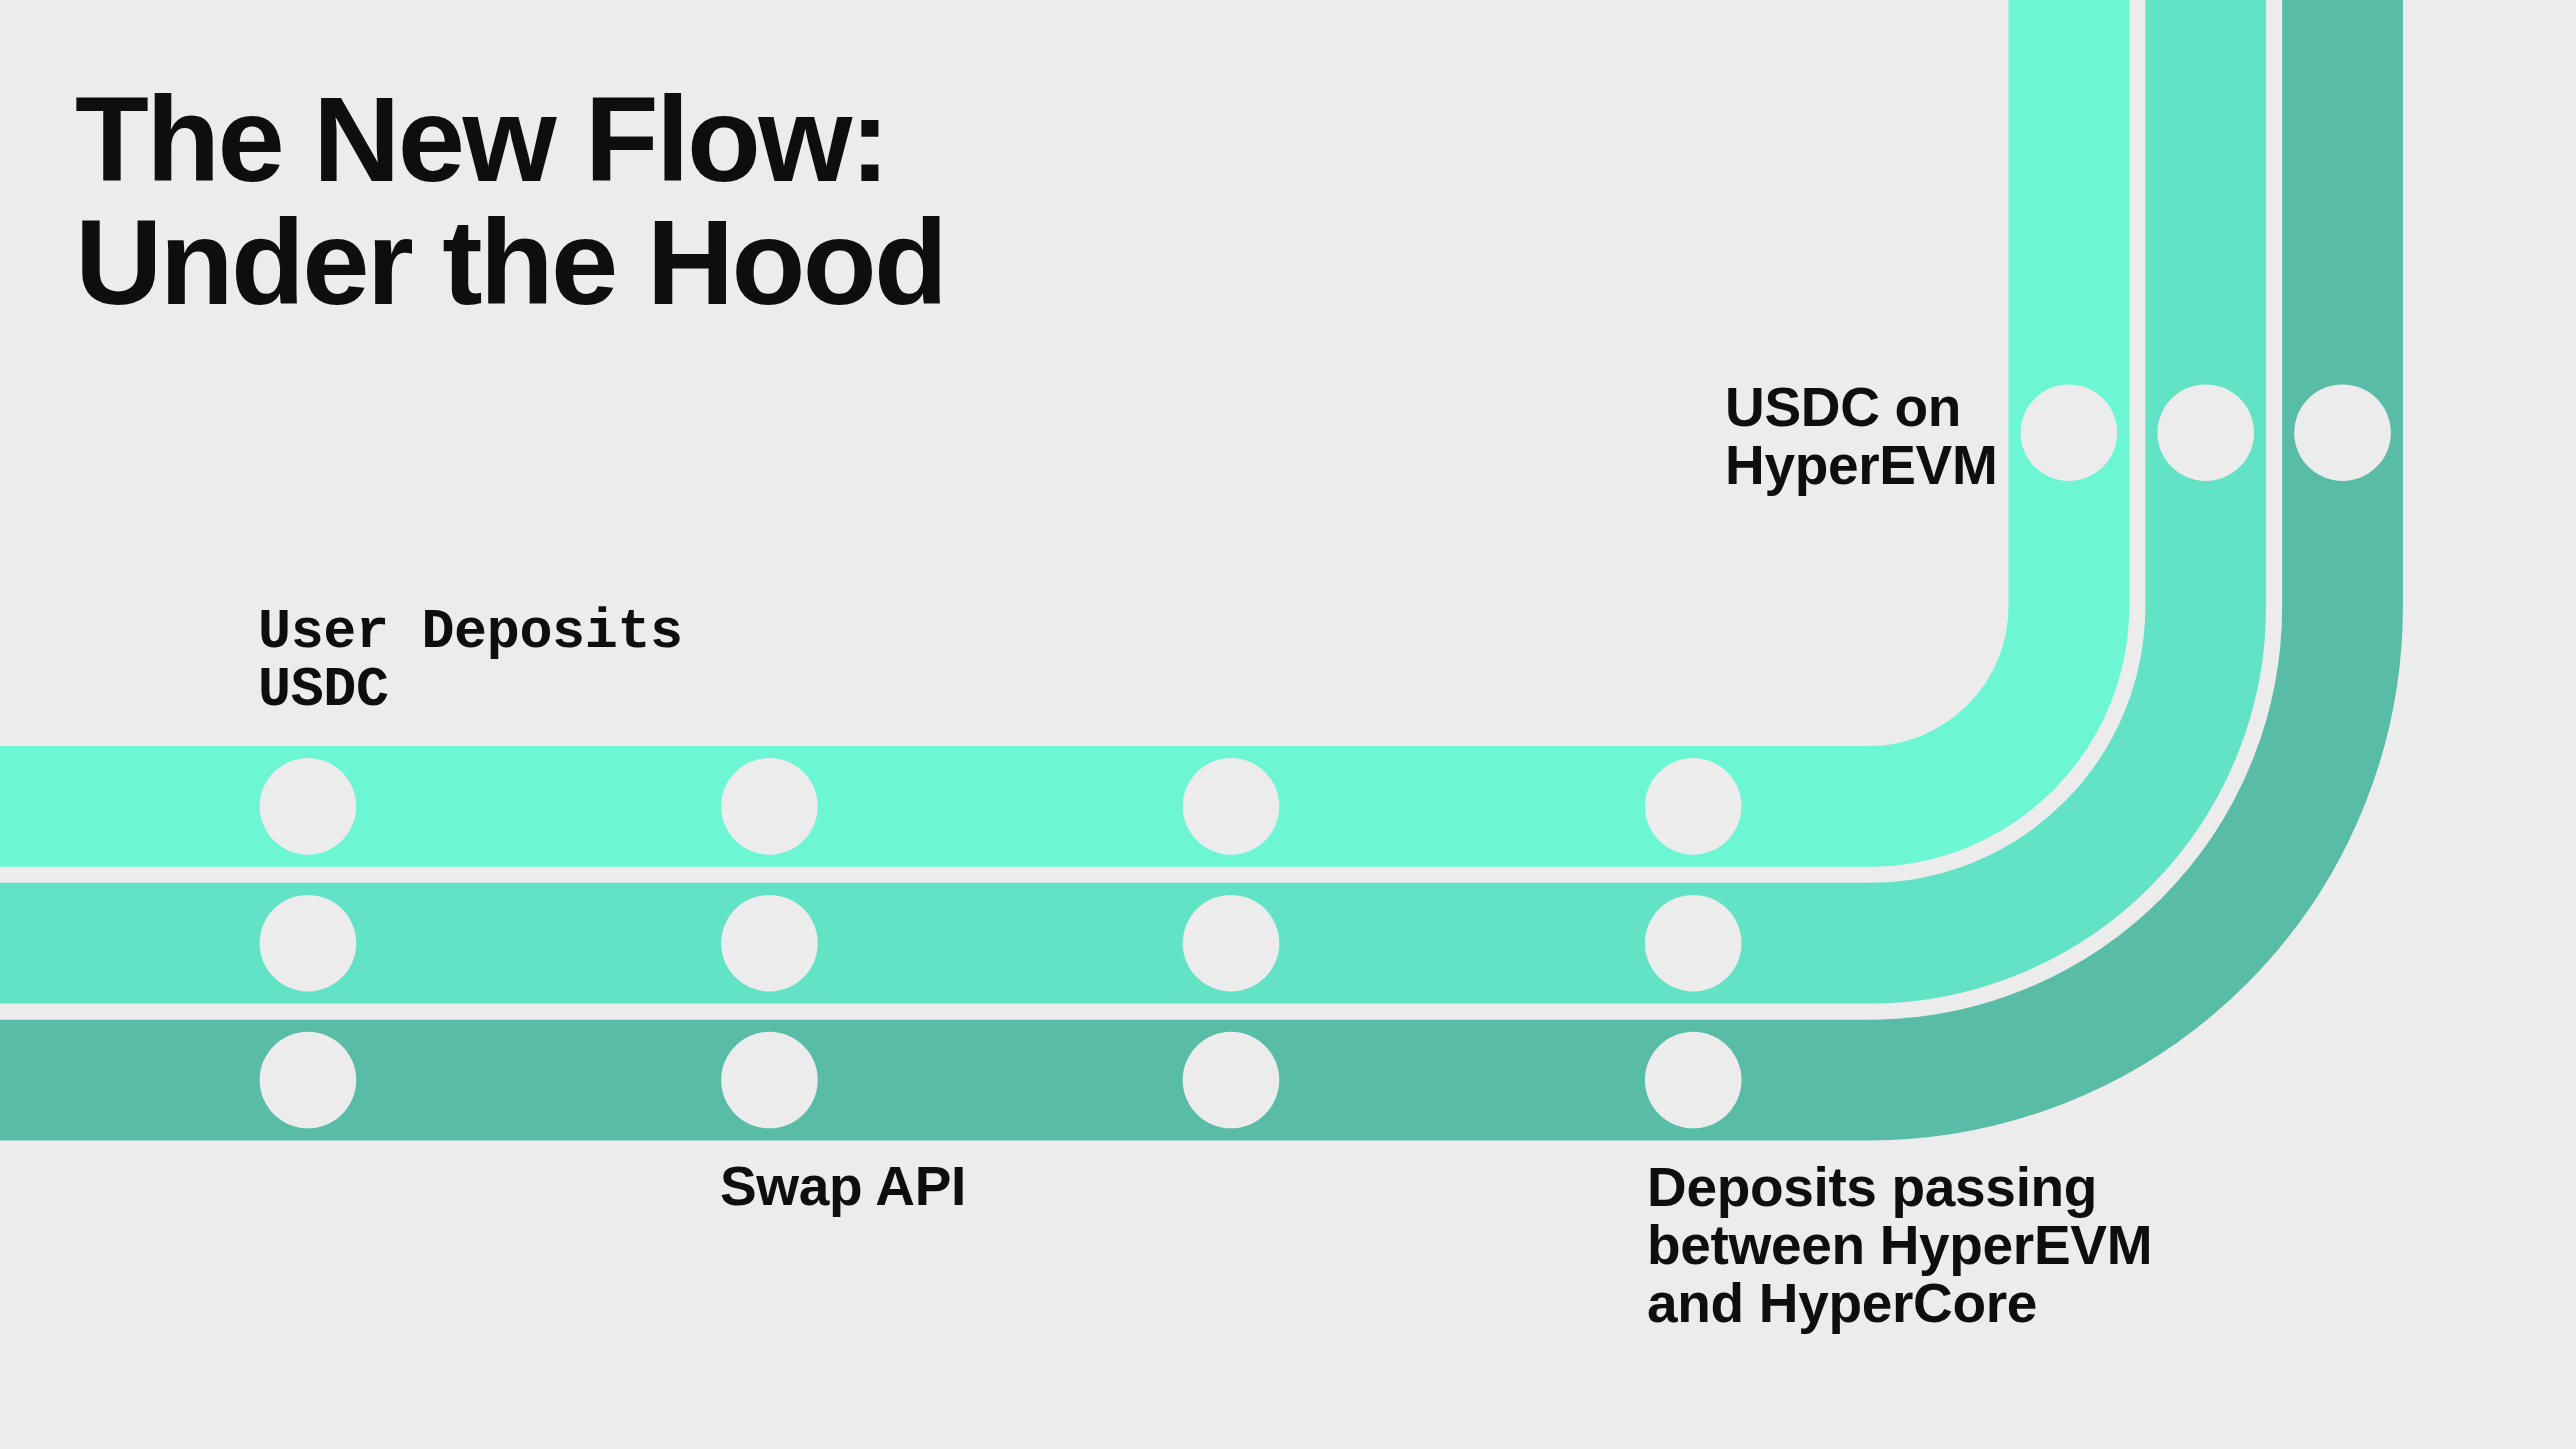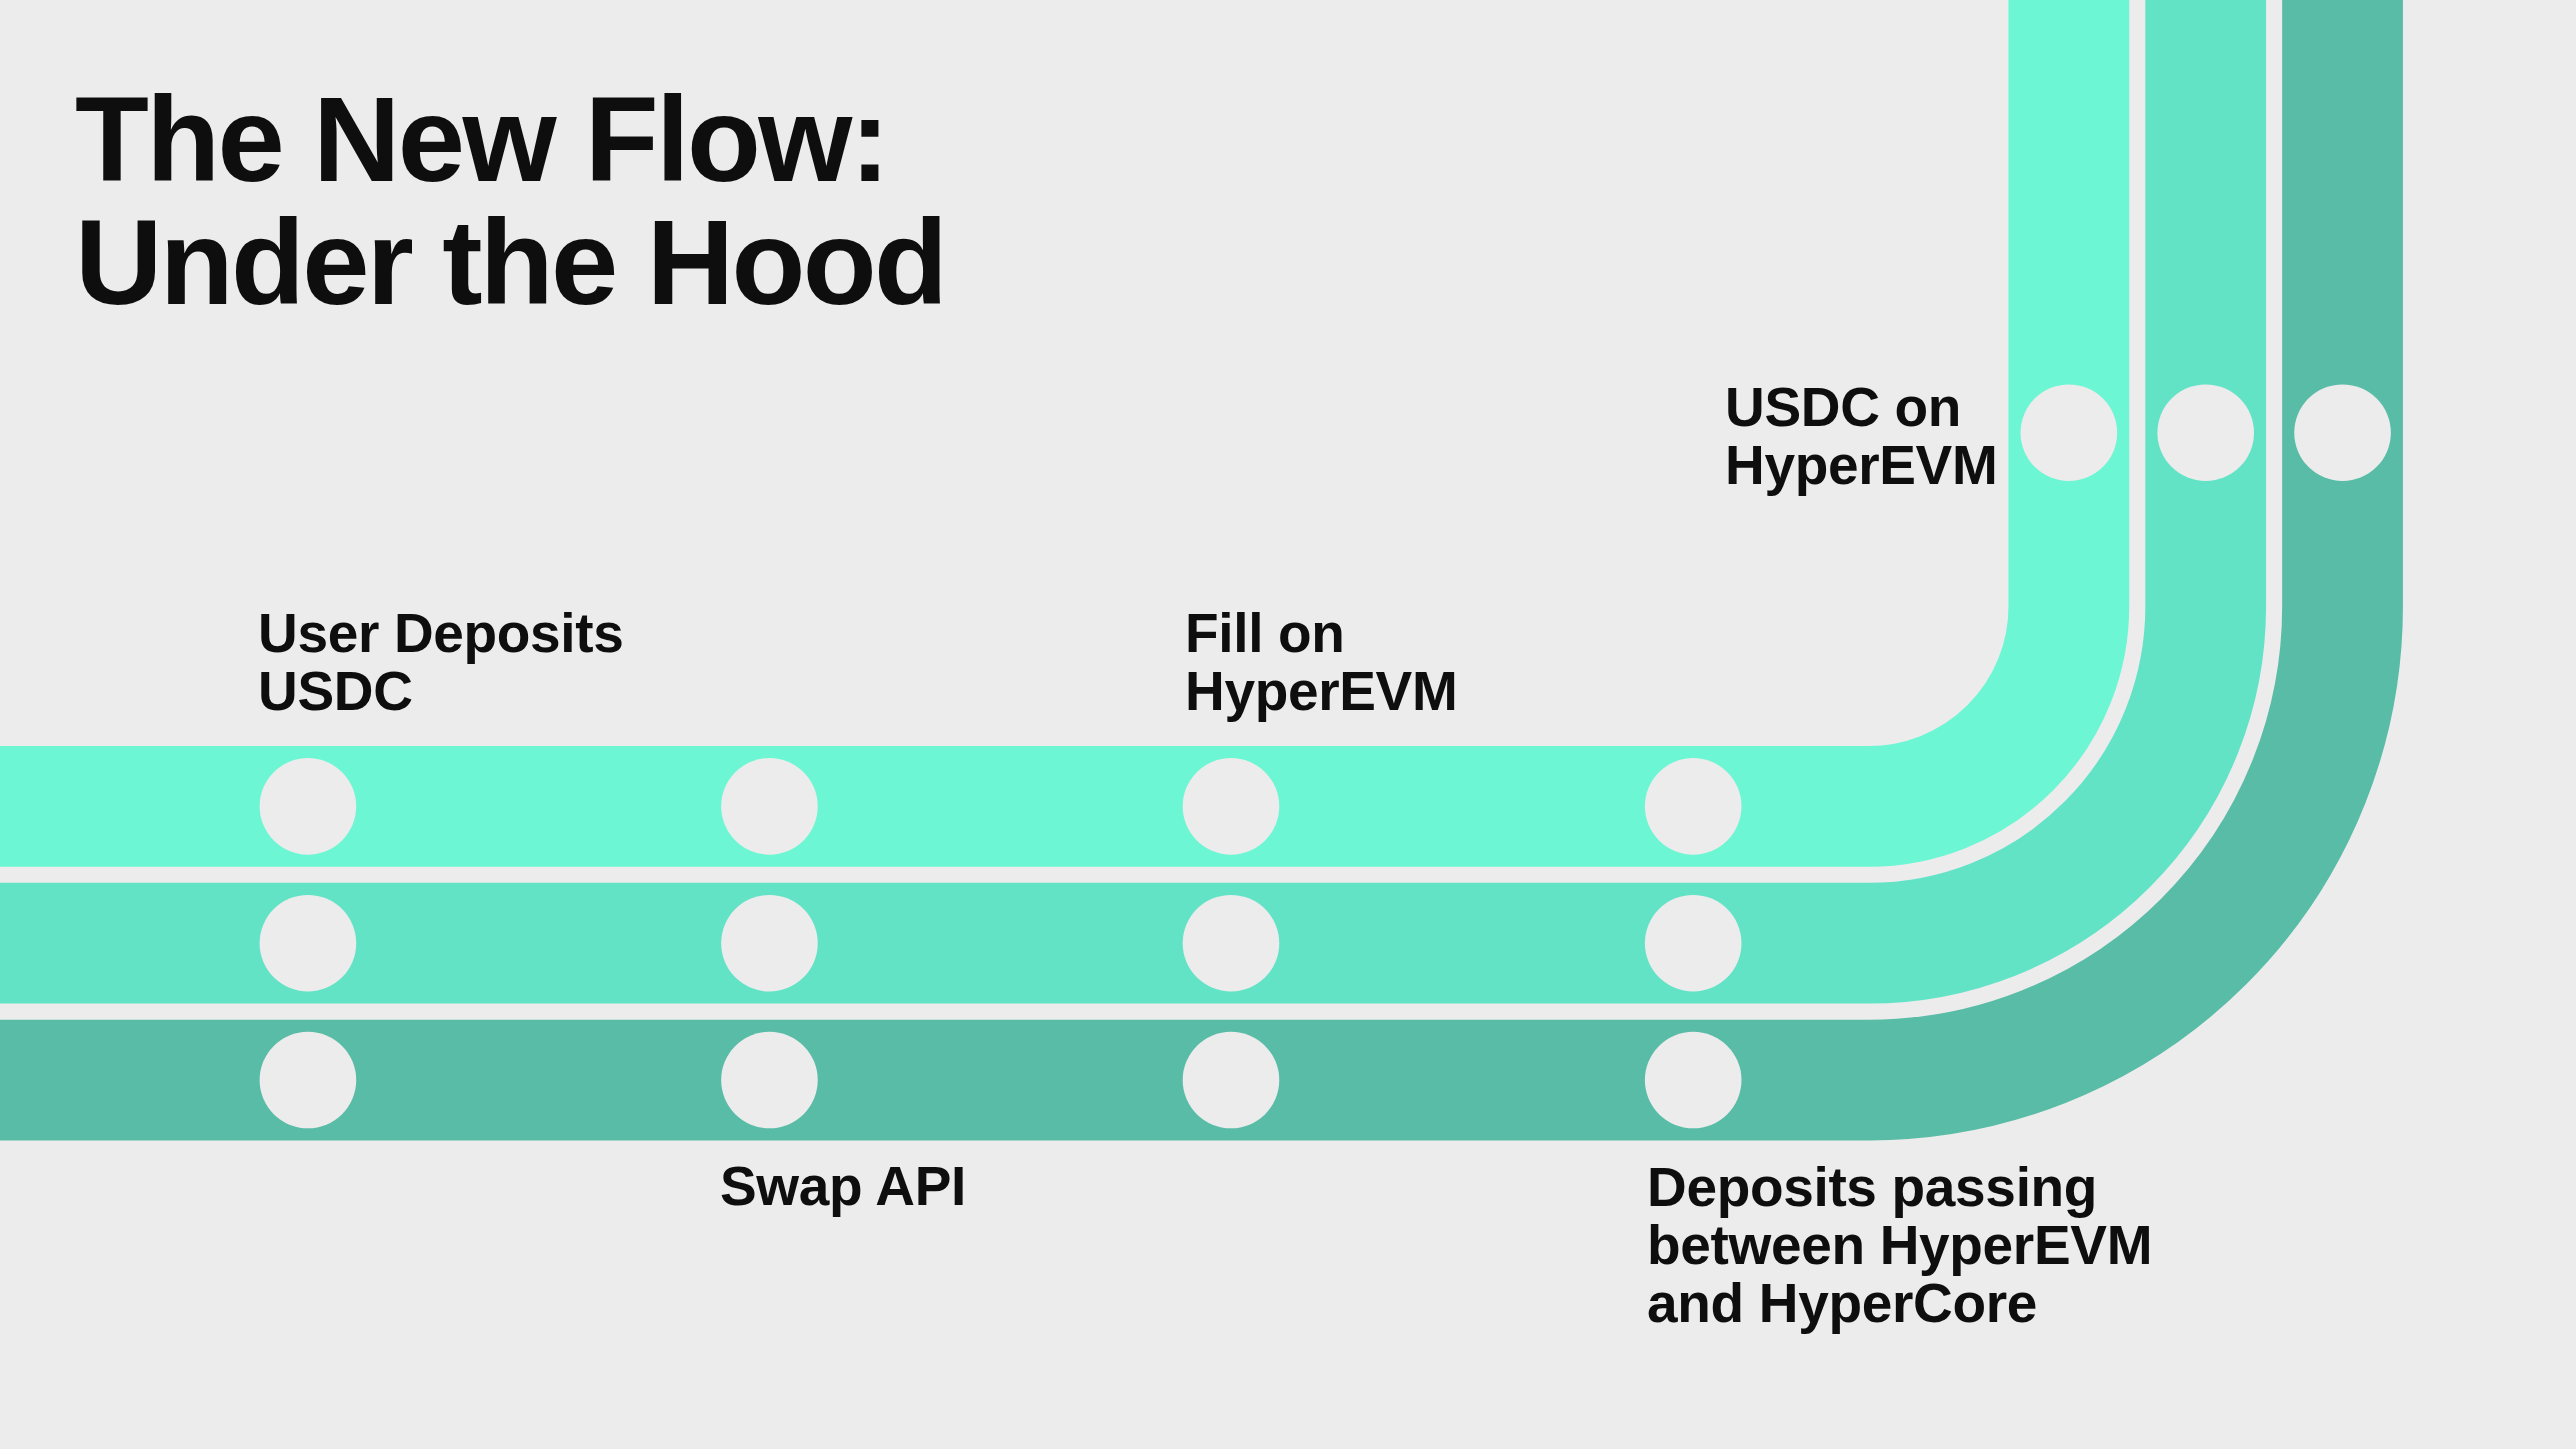--- a/index.html
+++ b/index.html
@@ -41,21 +41,21 @@
   .label {
     position: absolute;
     margin: 0;
     font-size: 55px;
     line-height: 58px;
     font-weight: 700;
     letter-spacing: -0.006em;
     color: var(--ink, #0e0e0e);
     white-space: pre-line;
   }
-  .lbl-user-deposits   { left: 258px;  top: 604px;  }
+  .lbl-user-deposits   { left: 258px;  top: 604px; font-family: Liberation Mono, monospace;  }
   .lbl-fill            { left: 1185px; top: 604px;  }
   .lbl-usdc-hypercore  { left: 1725px; top: 378px;  }
   .lbl-swap-api        { left: 720px; top: 1157px; }
   .lbl-message         { left: 1647px; top: 1158px; }
 </style>
 </head>
 <body>
 
 <div class="canvas">
 
@@ -79,22 +79,20 @@
       <circle cx="2524" cy="1610" r="72" fill="#ececec"></circle>
       <circle cx="3492" cy="645" r="72" fill="#ececec"></circle>
     </svg>
 
   <h1 class="title">The New Flow:
 Under the Hood</h1>
 
   <div class="label lbl-user-deposits">User Deposits
 USDC</div>
 
-  <div class="label lbl-fill">Fill on
-HyperEVM</div>
 
   <div class="label lbl-usdc-hypercore">USDC on
 HyperEVM</div>
 
   <div class="label lbl-swap-api">Swap API</div>
 
   <div class="label lbl-message">Deposits passing
 between HyperEVM
 and HyperCore</div>
 

